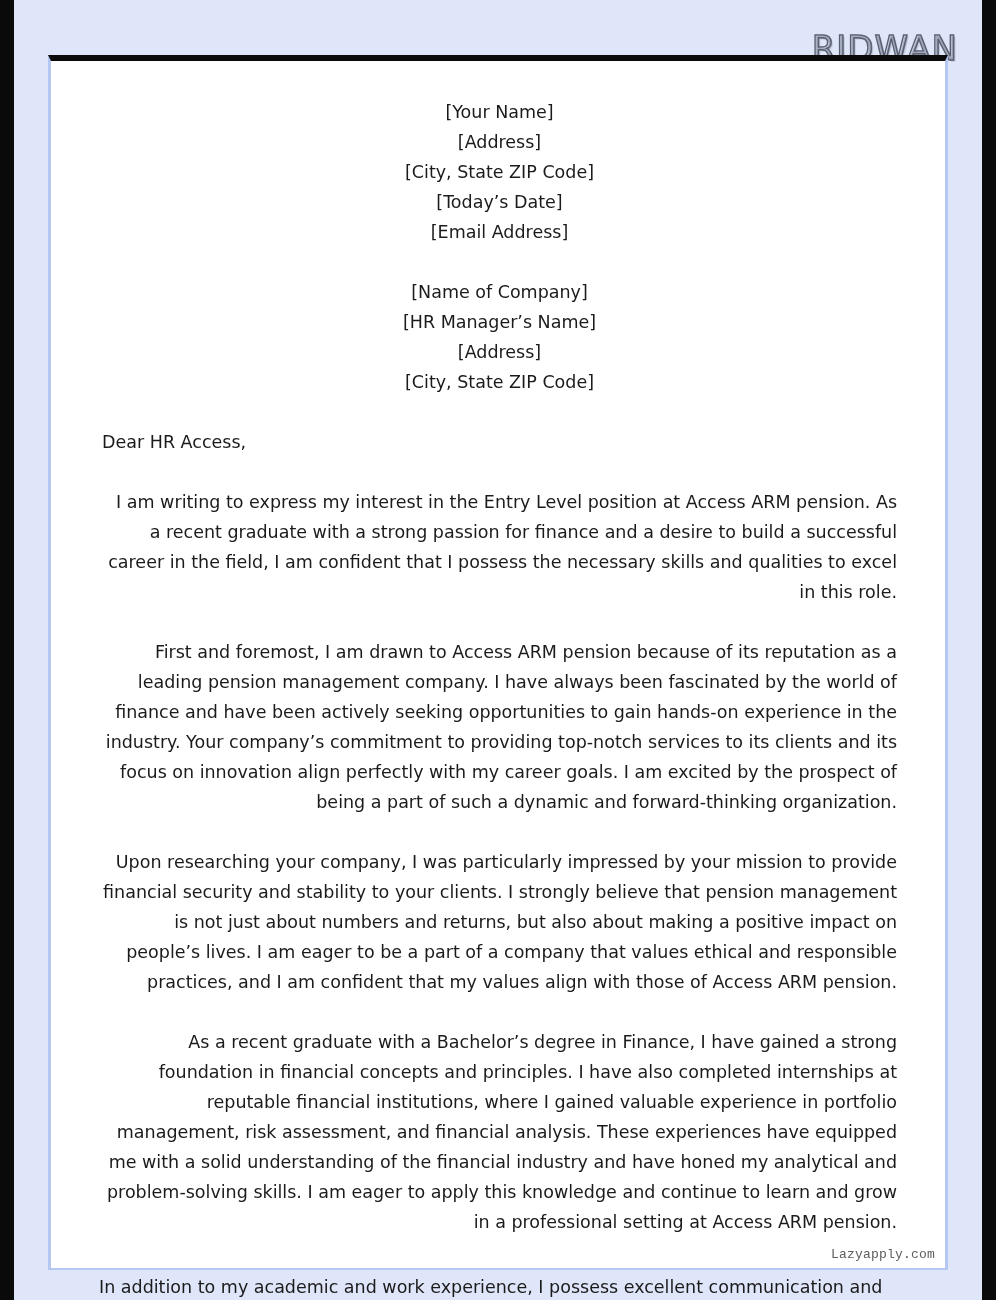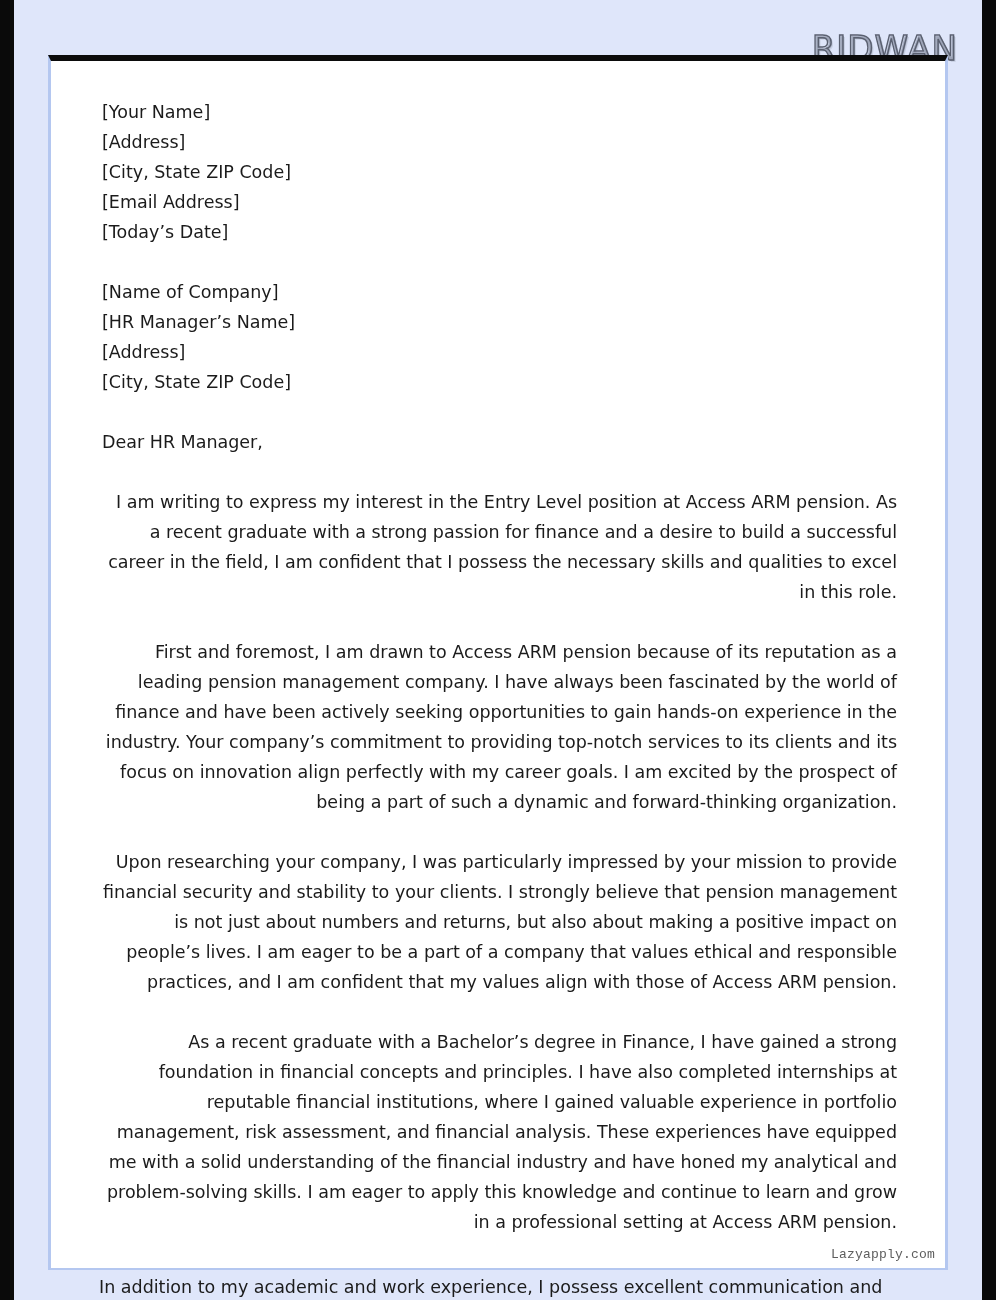--- a/index.html
+++ b/index.html
@@ -80,21 +80,21 @@
   }
 
   
   .letter {
     font-family: "DejaVu Sans", "Liberation Sans", sans-serif;
     font-size: 17.5px;
     line-height: 30px;
     color: #1b1b1b;
   }
   .addr-block { margin: 0 0 30px 0; }
-  .addr-line { display: block; white-space: pre; }
+  .addr-line { display: block; white-space: pre; text-align: center; }
 
   .salutation { margin: 0 0 30px 0; }
 
   .para {
     margin: 0 0 30px 0;
     text-align: right;
   }
 
   
   .watermark {
@@ -134,32 +134,32 @@
     </div>
 
     <div class="page">
       <div class="page-inner">
         <div class="letter">
 
           <div class="addr-block">
             <span class="addr-line">[Your Name]</span>
             <span class="addr-line">[Address]</span>
             <span class="addr-line">[City, State ZIP Code]</span>
+            <span class="addr-line">[Today’s Date]</span>
             <span class="addr-line">[Email Address]</span>
-            <span class="addr-line">[Today’s Date]</span>
           </div>
 
           <div class="addr-block">
             <span class="addr-line">[Name of Company]</span>
             <span class="addr-line">[HR Manager’s Name]</span>
             <span class="addr-line">[Address]</span>
             <span class="addr-line">[City, State ZIP Code]</span>
           </div>
 
-          <div class="salutation">Dear HR Manager,</div>
+          <div class="salutation">Dear HR Access,</div>
 
           <p class="para">I am writing to express my interest in the Entry Level position at Access ARM pension. As a recent graduate with a strong passion for finance and a desire to build a successful career in the field, I am confident that I possess the necessary skills and qualities to excel in this role.</p>
           <p class="para">First and foremost, I am drawn to Access ARM pension because of its reputation as a leading pension management company. I have always been fascinated by the world of finance and have been actively seeking opportunities to gain hands-on experience in the industry. Your company’s commitment to providing top-notch services to its clients and its focus on innovation align perfectly with my career goals. I am excited by the prospect of being a part of such a dynamic and forward-thinking organization.</p>
           <p class="para">Upon researching your company, I was particularly impressed by your mission to provide financial security and stability to your clients. I strongly believe that pension management is not just about numbers and returns, but also about making a positive impact on people’s lives. I am eager to be a part of a company that values ethical and responsible practices, and I am confident that my values align with those of Access ARM pension.</p>
           <p class="para">As a recent graduate with a Bachelor’s degree in Finance, I have gained a strong foundation in financial concepts and principles. I have also completed internships at reputable financial institutions, where I gained valuable experience in portfolio management, risk assessment, and financial analysis. These experiences have equipped me with a solid understanding of the financial industry and have honed my analytical and problem-solving skills. I am eager to apply this knowledge and continue to learn and grow in a professional setting at Access ARM pension.</p>
 
         </div>
       </div>
 
       <div class="watermark">Lazyapply.com</div>

